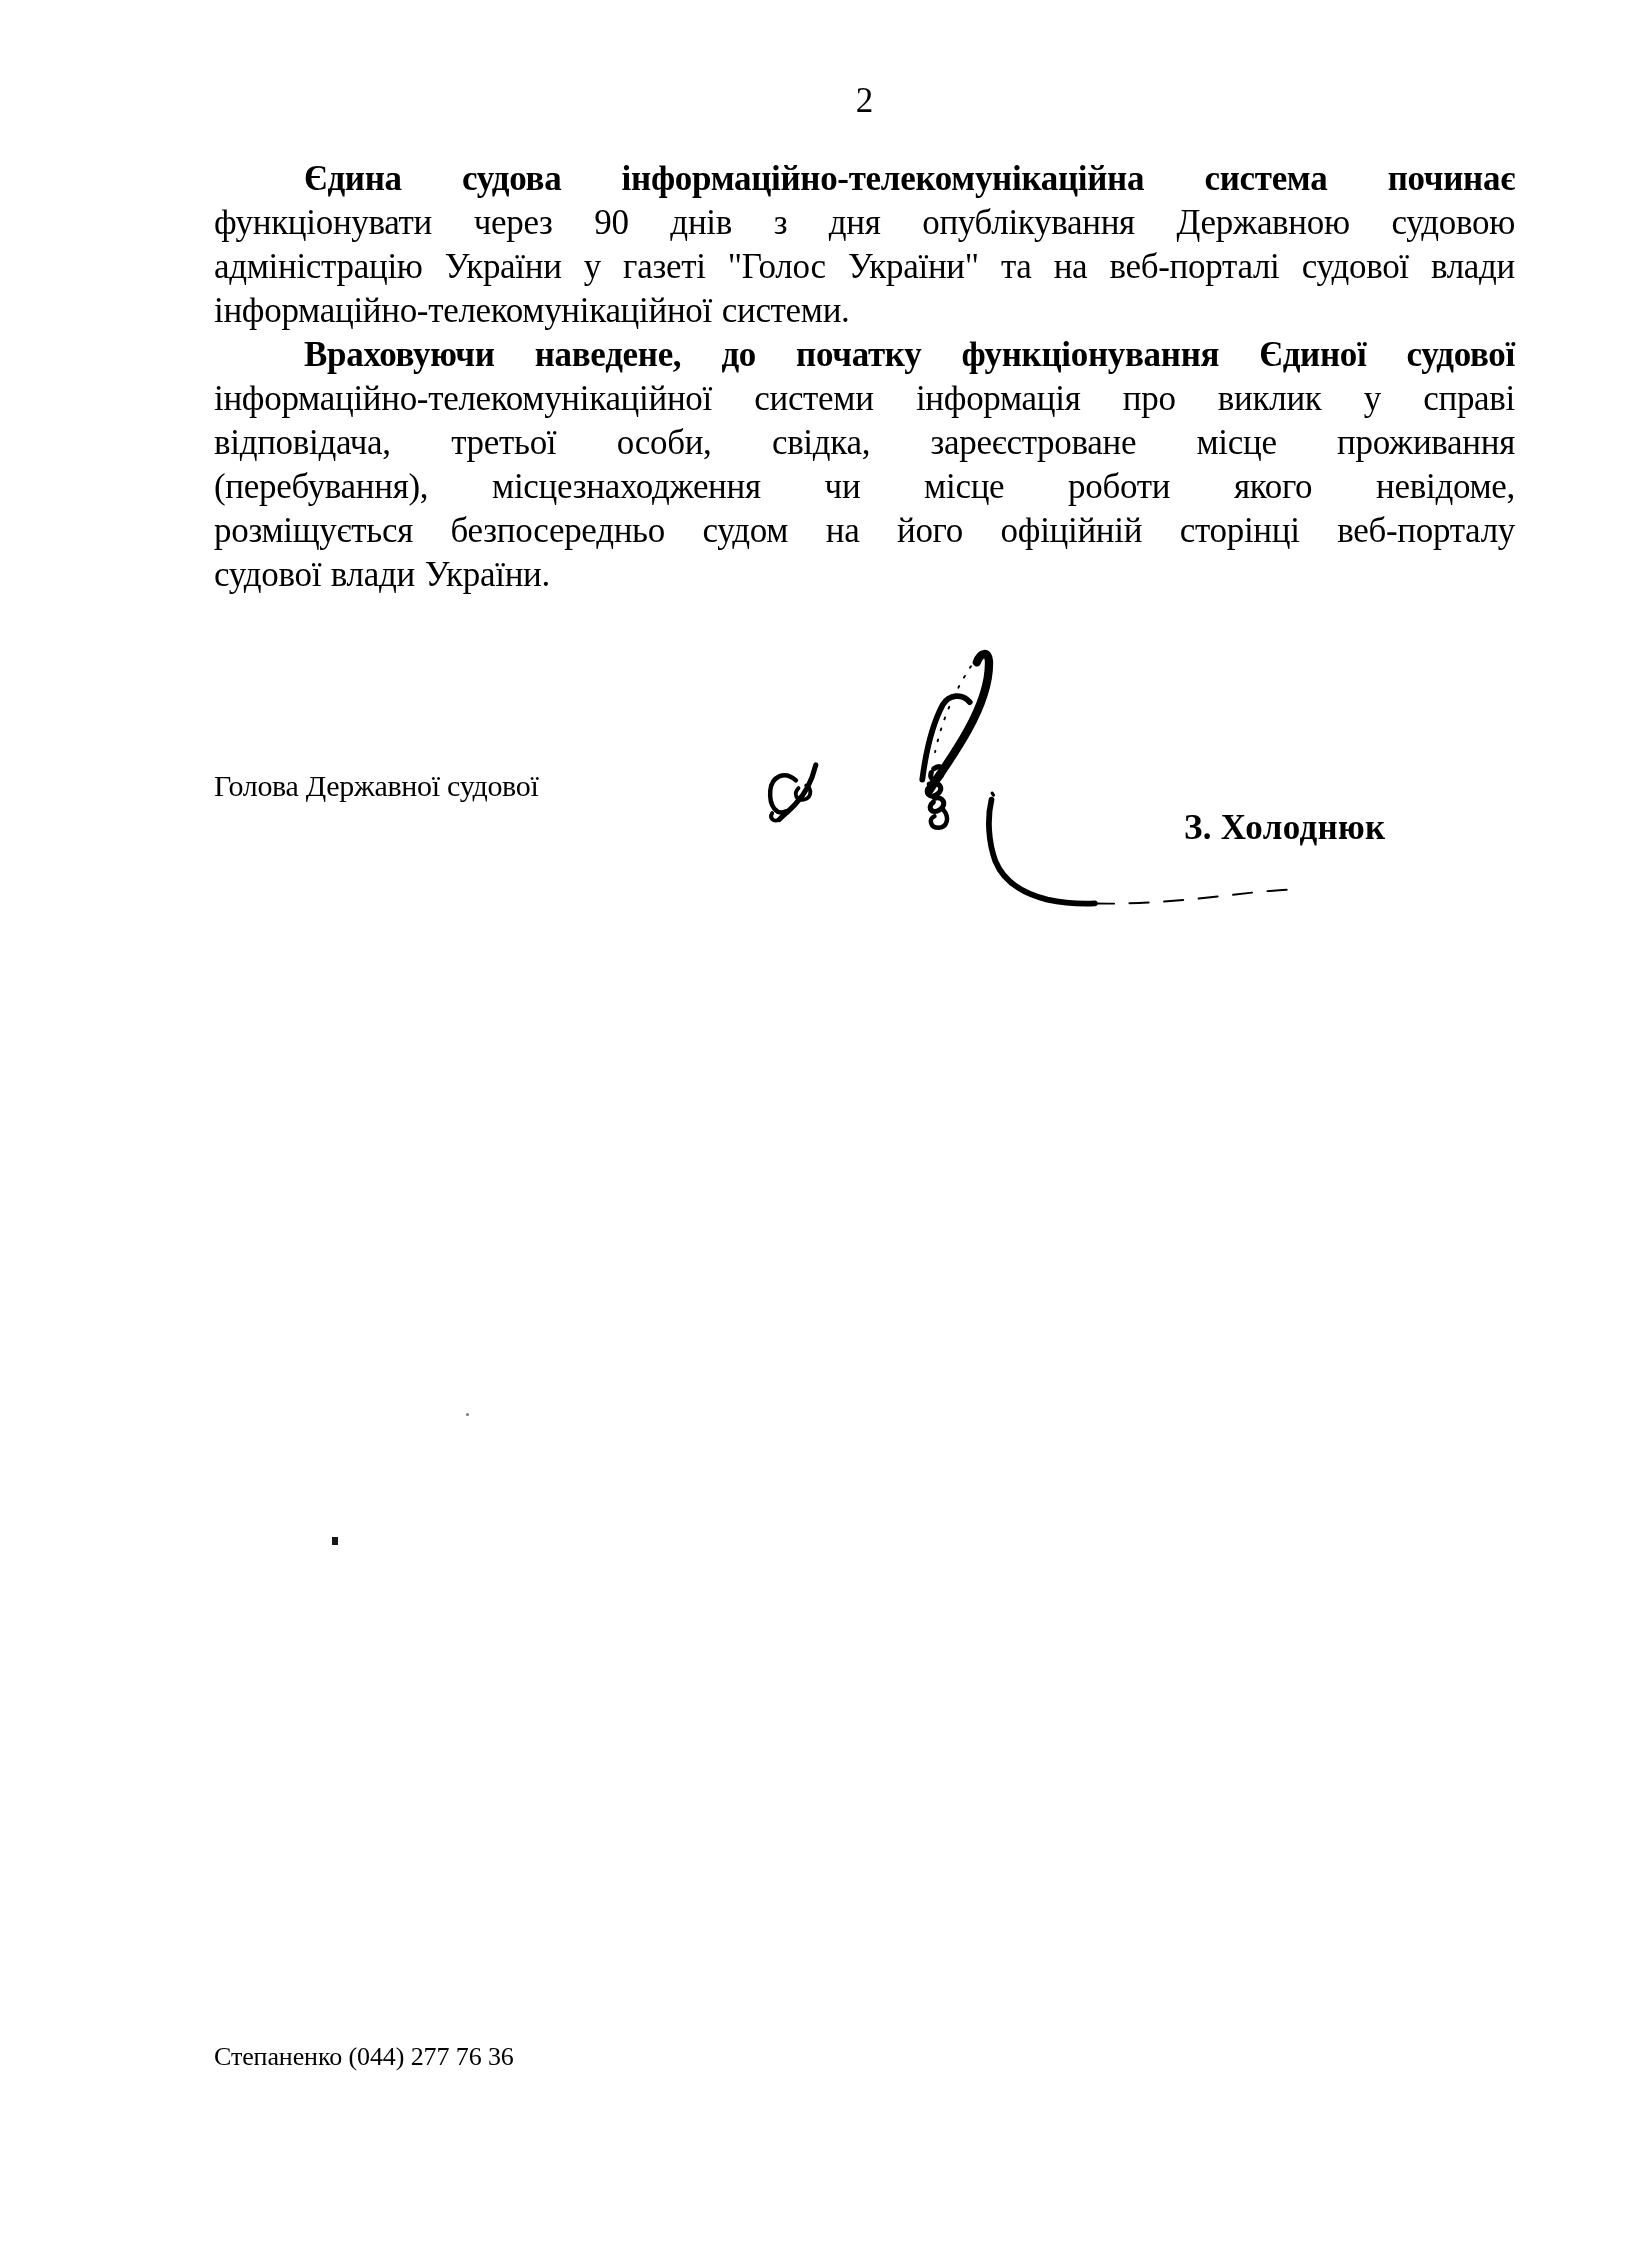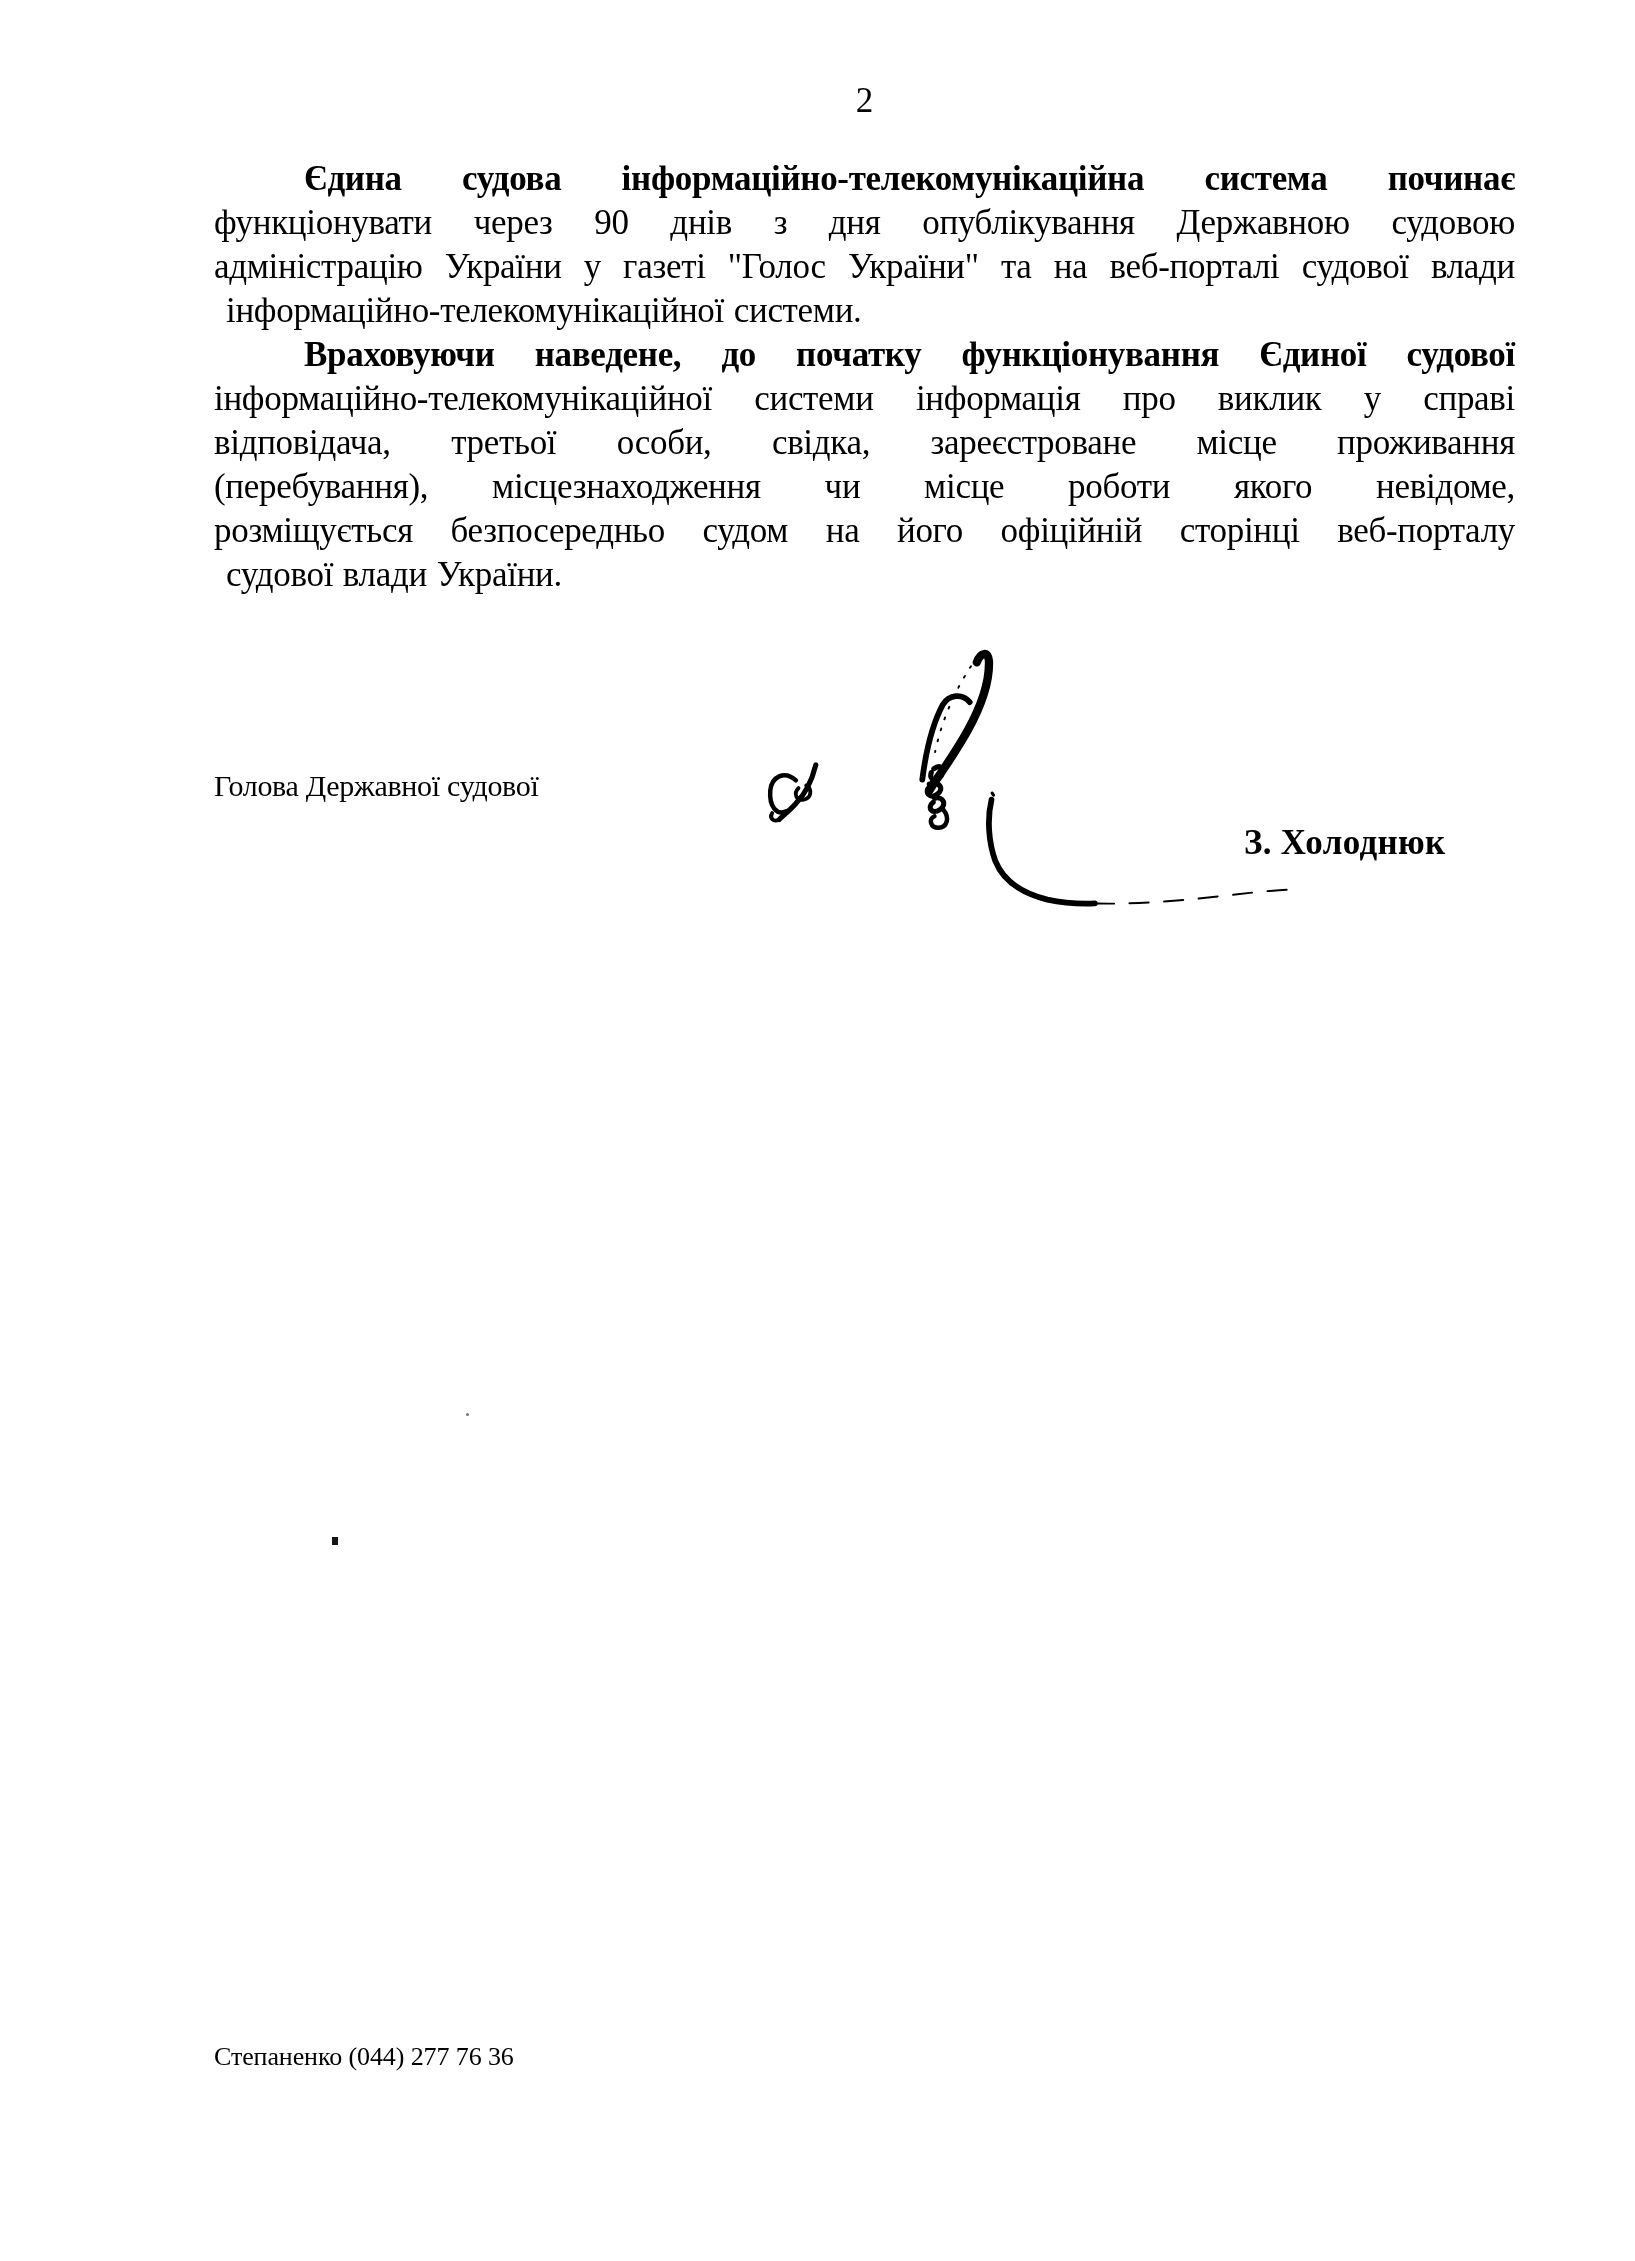--- a/index.html
+++ b/index.html
@@ -20,31 +20,30 @@
     font-size:35px;line-height:44px;letter-spacing:-0.3px;
     word-spacing:1.3px;
   }
   .jline{
     text-align:justify;
     text-align-last:justify;
   }
   .lline{
     text-align:left;
     text-align-last:left;
-    margin-left:12px;
   }
   .indent{text-indent:90px;font-weight:bold;}
   .sig-title{
     position:absolute;left:214px;top:761px;
     font-size:30px;line-height:49px;letter-spacing:-0.3px;
   }
   .sig-name{
-    position:absolute;left:1244px;top:810px;
+    position:absolute;left:1184px;top:810px;
     font-size:35px;line-height:1;font-weight:700;
-    letter-spacing:0.3px;white-space:nowrap;margin-top:15px;
+    letter-spacing:0.3px;white-space:nowrap;
   }
   .signature-svg{
     position:absolute;left:738px;top:629px;width:770px;height:295px;
   }
   .footer{
     position:absolute;left:214px;top:2044px;
     font-size:26px;line-height:1;letter-spacing:-0.1px;
   }
   .speck{position:absolute;background:#333;}
   .speck-1{left:466px;top:1413px;width:3.2px;height:3.2px;border-radius:50%;background:#555;opacity:.8;}

